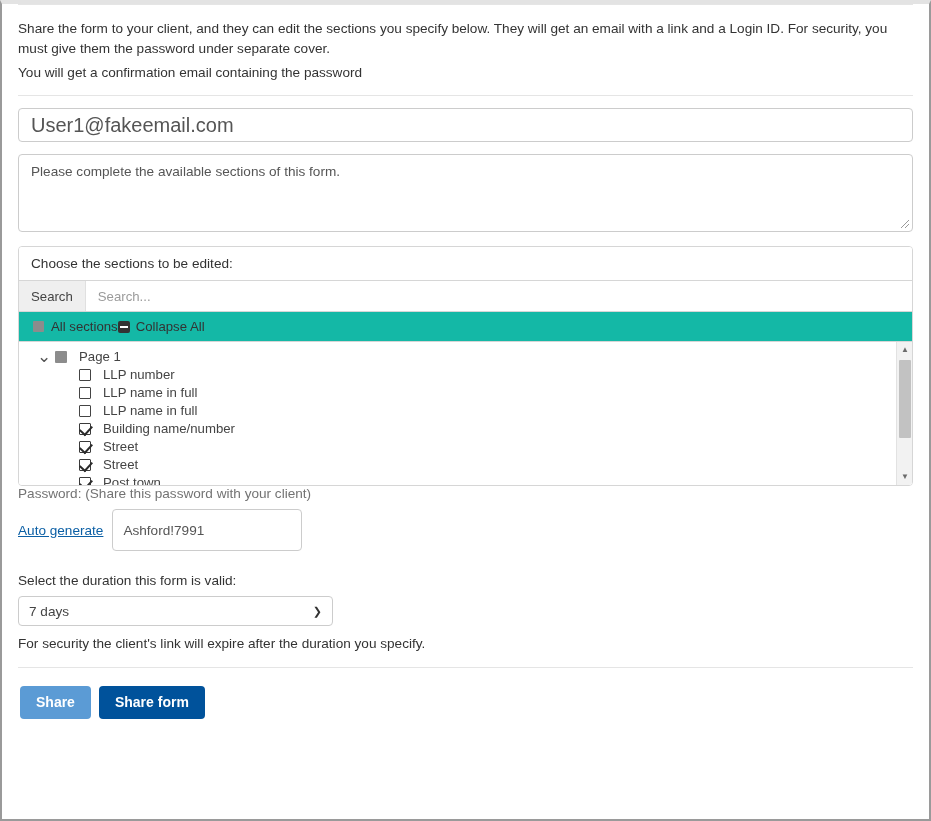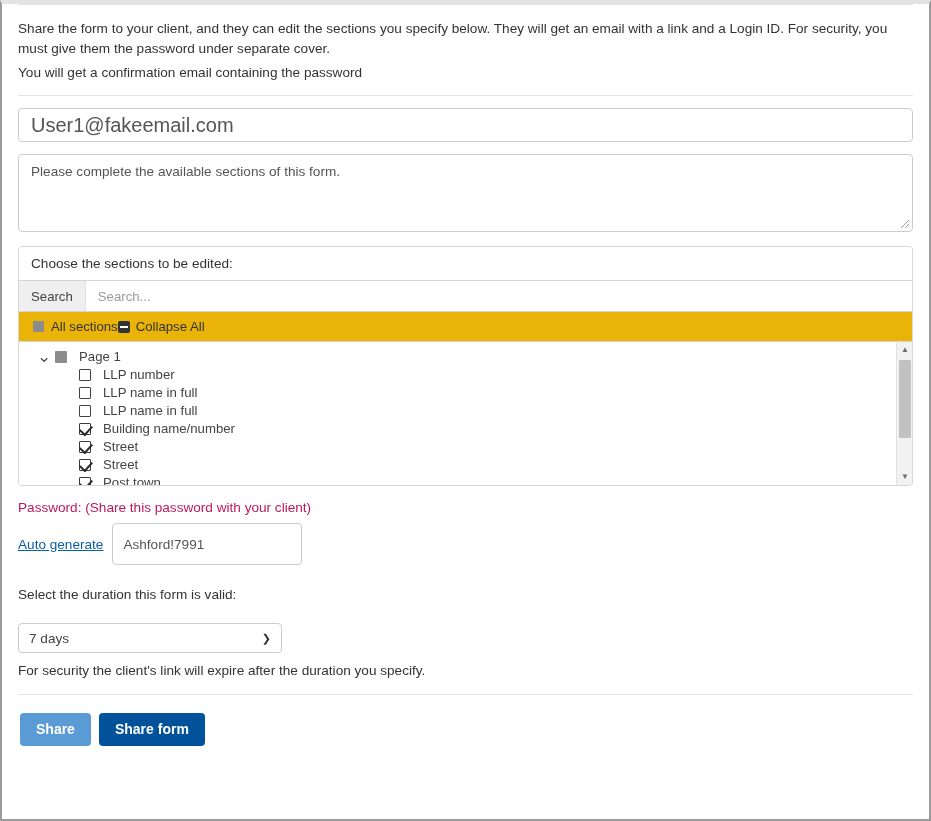--- a/index.html
+++ b/index.html
@@ -137,21 +137,21 @@
     background: transparent;
   }
   .search-input::placeholder { color: #9b9b9b; }
 
   .toolbar {
     display: flex;
     align-items: flex-end;
     padding: 7px 12px 7px 14px;
     font-size: 13.2px;
     color: #333333;
-    background: #eab308;
+    background: #14b8a6;
   }
   .tb-left   { flex: 0 0 auto; display: flex; align-items: center; gap: 7px; }
   .tb-center { flex: 1 1 auto; display: flex; align-items: center; justify-content: center; gap: 6px; }
   .tb-right  { flex: 0 0 auto; display: flex; align-items: center; gap: 6px; }
 
   .sq-gray {
     width: 11px; height: 11px;
     background: #8c8c8c;
     display: inline-block;
     border-radius: 1px;
@@ -256,22 +256,21 @@
     position: absolute;
     left: 2px; top: 18px;
     width: 12px; height: 78px;
     background: #c2c2c2;
     border-radius: 1px;
   }
 
   
   .pw-label {
     font-size: 13.6px;
-    color: #be185d;
-    margin-top: 14px;
+    color: #737373;
   }
   .pw-row {
     display: flex;
     align-items: center;
     margin-top: 8px;
     gap: 9px;
   }
   .link {
     color: #0b5fa5;
     text-decoration: underline;
@@ -292,22 +291,22 @@
   }
 
   
   .dur-label {
     font-size: 13.6px;
     color: #333333;
     margin-top: 22px;
   }
   .select-wrap {
     position: relative;
-    width: 264px;
-    margin-top: 21px;
+    width: 315px;
+    margin-top: 8px;
   }
   select.dur {
     width: 100%;
     height: 30px;
     border: 1px solid #cccccc;
     border-radius: 4px;
     padding: 3px 28px 3px 10px;
     font-size: 13.6px;
     font-family: "Liberation Sans", sans-serif;
     color: #444444;

